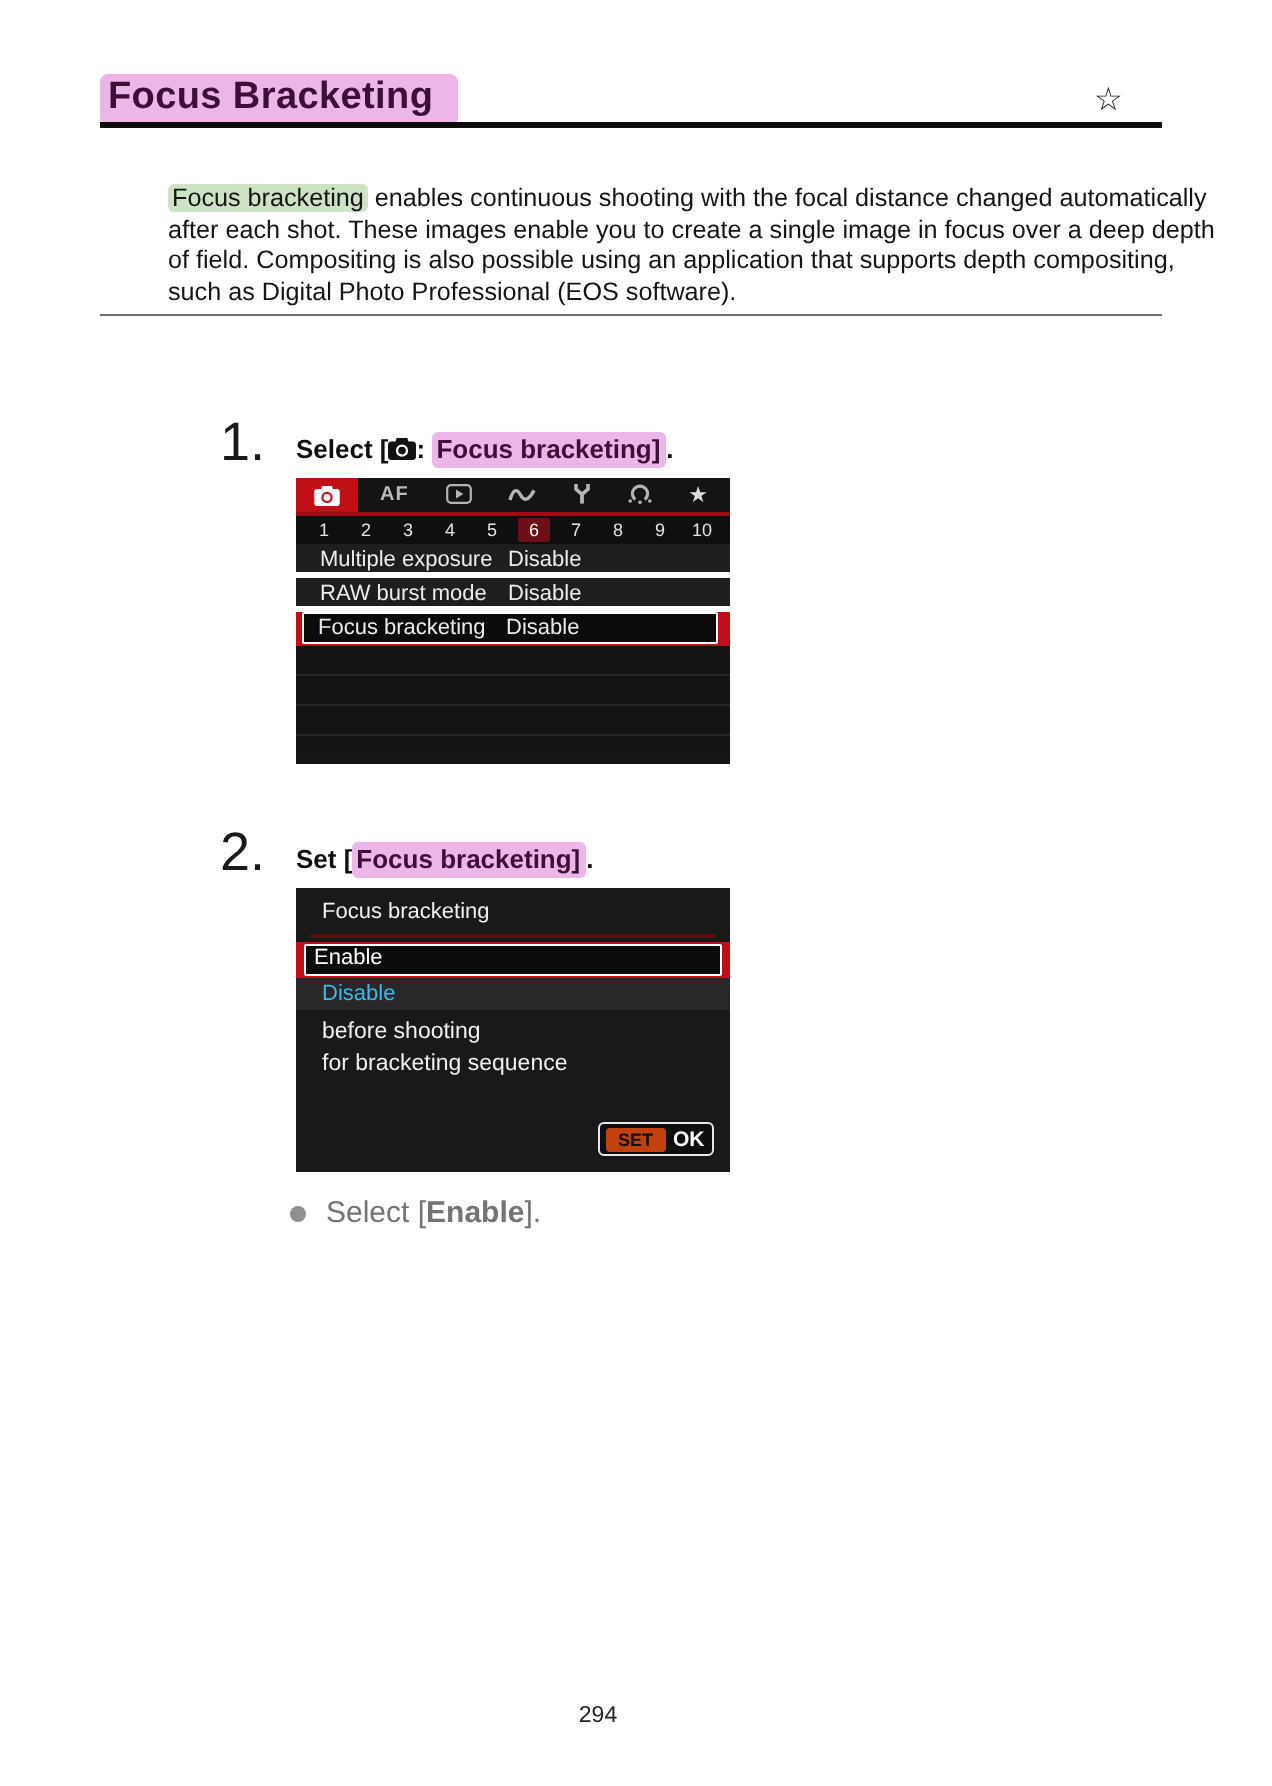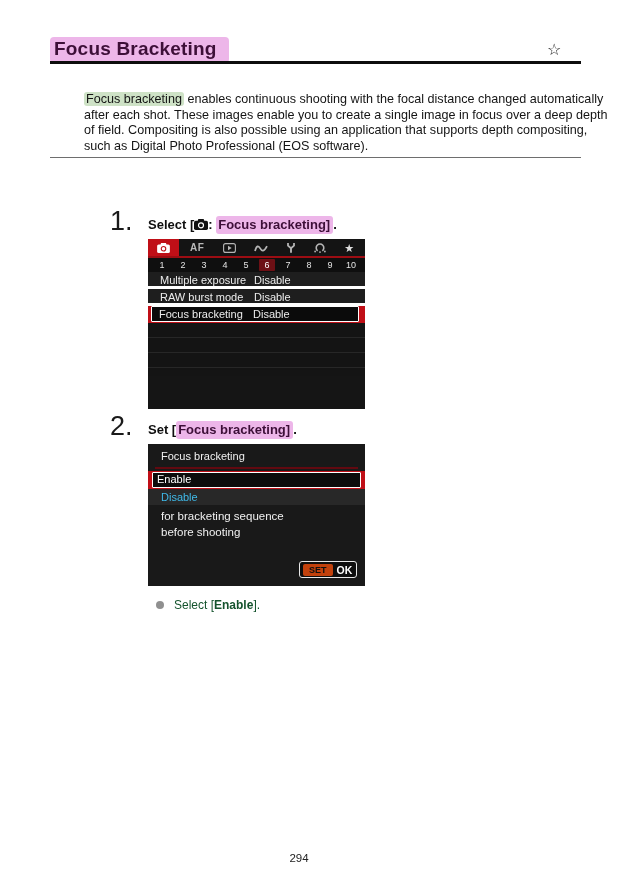--- a/index.html
+++ b/index.html
@@ -24,21 +24,21 @@
   
   .intro{ position:absolute; left:52px; top:92px; width:532px; font-size:12.6px; line-height:15.5px; color:#141414;margin-left:32px; }
   .green-hl{ background:#cee2c6; border-radius:3px; padding:0 2px; }
   .intro-rule{ position:absolute; left:50px; top:157px; width:531px; height:1px; background:#6e6e6e; }
   
   .step-num{ position:absolute; left:110px; font-size:27px; font-weight:400; color:#1a1a1a; }
   .step-head{ position:absolute; left:148px; font-size:13px; font-weight:bold; color:#0f0f0f; white-space:nowrap; }
   .pink-hl{ background:#edb6e9; color:#3d0f38; border-radius:3px; padding:1px 3px 2px 2px; }
   .cam-glyph{ display:inline-block; vertical-align:-1px; }
   
-  .shot1{ position:absolute; left:148px; top:239px; width:217px; height:170px; background:#151515; }
+  .shot1{ position:absolute; left:148px; top:239px; width:217px; height:143px; background:#151515; }
   .iconbar{ height:17px; background:#141414; display:flex; align-items:center; }
   .cam-tab{ width:31px; height:17px; background:#c00f17; display:flex; align-items:center; justify-content:center; }
   .icon-strip{ flex:1; display:flex; align-items:center; justify-content:space-between; padding:0 11px 0 11px; }
   .af-label{ color:#b9b9b9; font-size:10px; font-weight:bold; letter-spacing:.5px; }
   .tab-star{ color:#dedede; font-size:11px; line-height:10px; }
   .redline{ height:2px; background:#9d0d13; }
   .tabstrip{ height:14px; background:#0f0f0f; display:flex; align-items:center; justify-content:space-between; padding:0 6px; }
   .tabnum{ font-size:9px; color:#e3e3e3; min-width:16px; text-align:center; line-height:12px; }
   .tabnum.active{ background:#6d1015; color:#fff; border-radius:1px; }
   .mrow{ position:relative; height:17px; background:#1e1e1e; border-bottom:3px solid #ffffff; font-size:11px; color:#ececec; }
@@ -63,21 +63,21 @@
   .s2-disable{ position:absolute; left:0; top:45px; width:217px; height:16px; background:#282828; color:#3fb9e8; font-size:11px; line-height:16px; padding-left:13px; }
   .s2-help{ position:absolute; left:13px; top:64px; font-size:11.5px; color:#f0f0f0; line-height:16px; }
   .setok{
     position:absolute; left:151px; top:117px; height:17px;
     border:1px solid #e8e8e8; border-radius:3px; background:#0e0e0e;
     display:flex; align-items:center; padding:0 3px; gap:4px;
   }
   .set-pill{ background:#c2410c; color:#101010; font-size:9px; font-weight:bold; border-radius:2px; padding:1px 6px; line-height:10px; }
   .ok-label{ color:#ffffff; font-size:10.5px; font-weight:bold; padding-right:1px; }
   
-  .bullet{ position:absolute; left:156px; top:598px; display:flex; align-items:center; font-size:12px; color:#14532d; }
+  .bullet{ position:absolute; left:145px; top:598px; display:flex; align-items:center; font-size:15px; color:#737373; }
   .bdot{ width:8px; height:8px; border-radius:50%; background:#909090; margin-right:10px; }
   .bullet b{ font-weight:bold; }
   .page-num{ position:absolute; left:0; top:852px; width:598px; text-align:center; font-size:11.5px; color:#222; }
 </style>
 </head>
 <body>
 
 <div class="title-hl">Focus Bracketing</div>
 <div class="star-top">☆</div>
 <div class="title-rule"></div>
@@ -160,22 +160,22 @@
 
 <div class="shot2">
   <div class="s2-title">Focus bracketing</div>
   <div class="s2-underline"></div>
   <div class="s2-enable">
     <div class="inner"></div>
     <span class="lbl">Enable</span>
   </div>
   <div class="s2-disable">Disable</div>
   <div class="s2-help">
+    <div>before shooting</div>
     <div>for bracketing sequence</div>
-    <div>before shooting</div>
   </div>
   <div class="setok">
     <span class="set-pill">SET</span>
     <span class="ok-label">OK</span>
   </div>
 </div>
 
 <div class="bullet">
   <span class="bdot"></span>
   <span><span>Select [</span><b>Enable</b><span>].</span></span>

